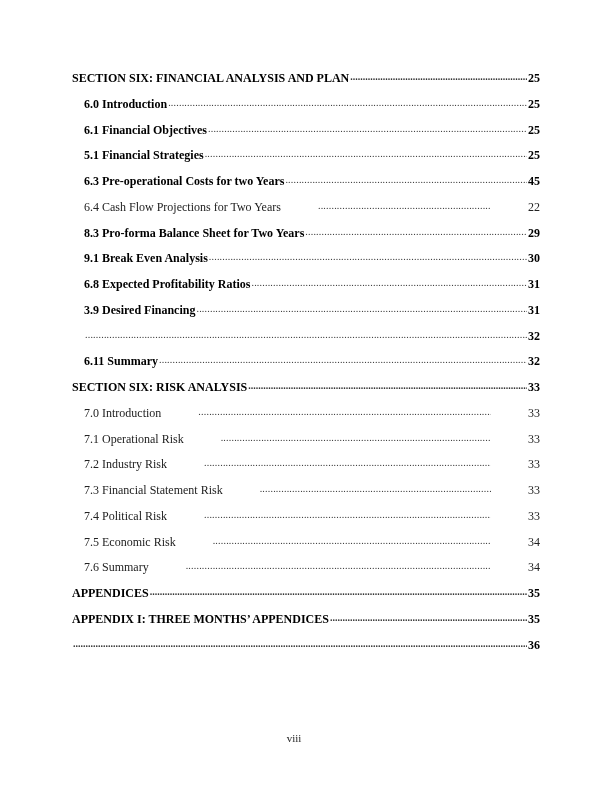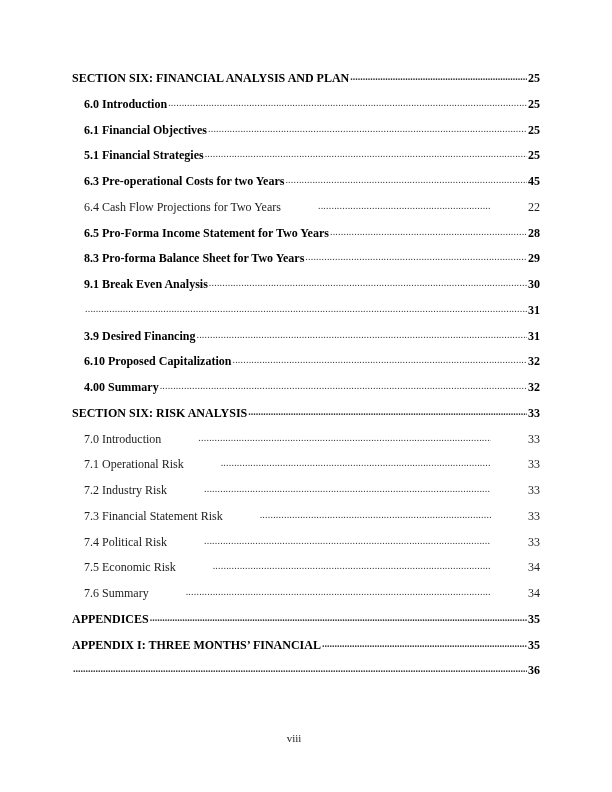--- a/index.html
+++ b/index.html
@@ -91,50 +91,45 @@
     <span class="toc-label">6.3 Pre-operational Costs for two Years</span>
     <span class="toc-leader"></span>
     <span class="toc-page">45</span>
   </div>
   <div class="toc-row level-2 normal">
     <span class="toc-label">6.4 Cash Flow Projections for Two Years</span>
     <span class="toc-leader"></span>
     <span class="toc-page">22</span>
   </div>
   <div class="toc-row level-2 bold">
-    <span class="toc-label">6.5 Pro-Forma Income Statement for Two Years</span>
-    <span class="toc-leader"></span>
-    <span class="toc-page">28</span>
-  </div>
-  <div class="toc-row level-2 bold">
     <span class="toc-label">8.3 Pro-forma Balance Sheet for Two Years</span>
     <span class="toc-leader"></span>
     <span class="toc-page">29</span>
   </div>
   <div class="toc-row level-2 bold">
     <span class="toc-label">9.1 Break Even Analysis</span>
     <span class="toc-leader"></span>
     <span class="toc-page">30</span>
   </div>
   <div class="toc-row level-2 bold">
+    <span class="toc-label">6.8 Expected Profitability Ratios</span>
     <span class="toc-leader"></span>
     <span class="toc-page">31</span>
   </div>
   <div class="toc-row level-2 bold">
     <span class="toc-label">3.9 Desired Financing</span>
     <span class="toc-leader"></span>
     <span class="toc-page">31</span>
   </div>
   <div class="toc-row level-2 bold">
-    <span class="toc-label">6.10 Proposed Capitalization</span>
     <span class="toc-leader"></span>
     <span class="toc-page">32</span>
   </div>
   <div class="toc-row level-2 bold">
-    <span class="toc-label">4.00 Summary</span>
+    <span class="toc-label">6.11 Summary</span>
     <span class="toc-leader"></span>
     <span class="toc-page">32</span>
   </div>
   <div class="toc-row level-1 bold">
     <span class="toc-label">SECTION SIX: RISK ANALYSIS</span>
     <span class="toc-leader"></span>
     <span class="toc-page">33</span>
   </div>
   <div class="toc-row level-2 normal">
     <span class="toc-label">7.0 Introduction</span>
@@ -170,21 +165,21 @@
     <span class="toc-label">7.6 Summary</span>
     <span class="toc-leader"></span>
     <span class="toc-page">34</span>
   </div>
   <div class="toc-row level-1 bold">
     <span class="toc-label">APPENDICES</span>
     <span class="toc-leader"></span>
     <span class="toc-page">35</span>
   </div>
   <div class="toc-row level-1 bold">
-    <span class="toc-label">APPENDIX I: THREE MONTHS’ FINANCIAL</span>
+    <span class="toc-label">APPENDIX I: THREE MONTHS’ APPENDICES</span>
     <span class="toc-leader"></span>
     <span class="toc-page">35</span>
   </div>
   <div class="toc-row level-1 bold">
     <span class="toc-leader"></span>
     <span class="toc-page">36</span>
   </div>
 </div>
 
 <div class="page-number">viii</div>

